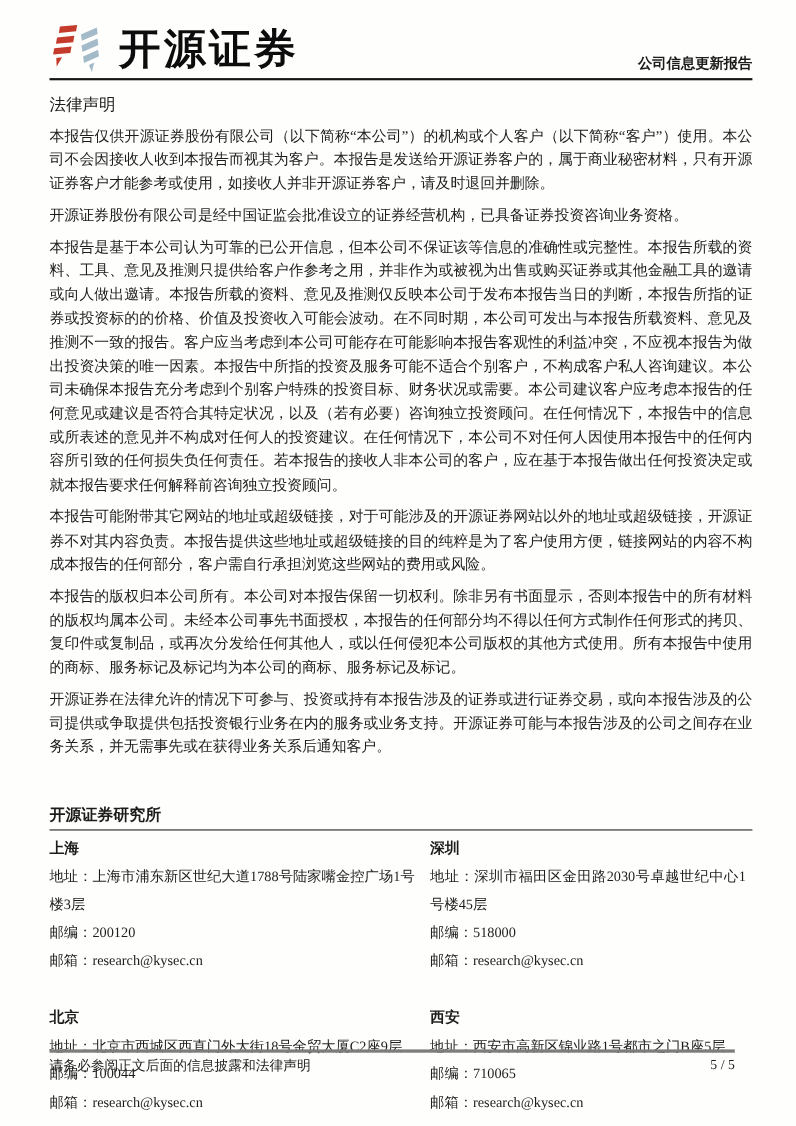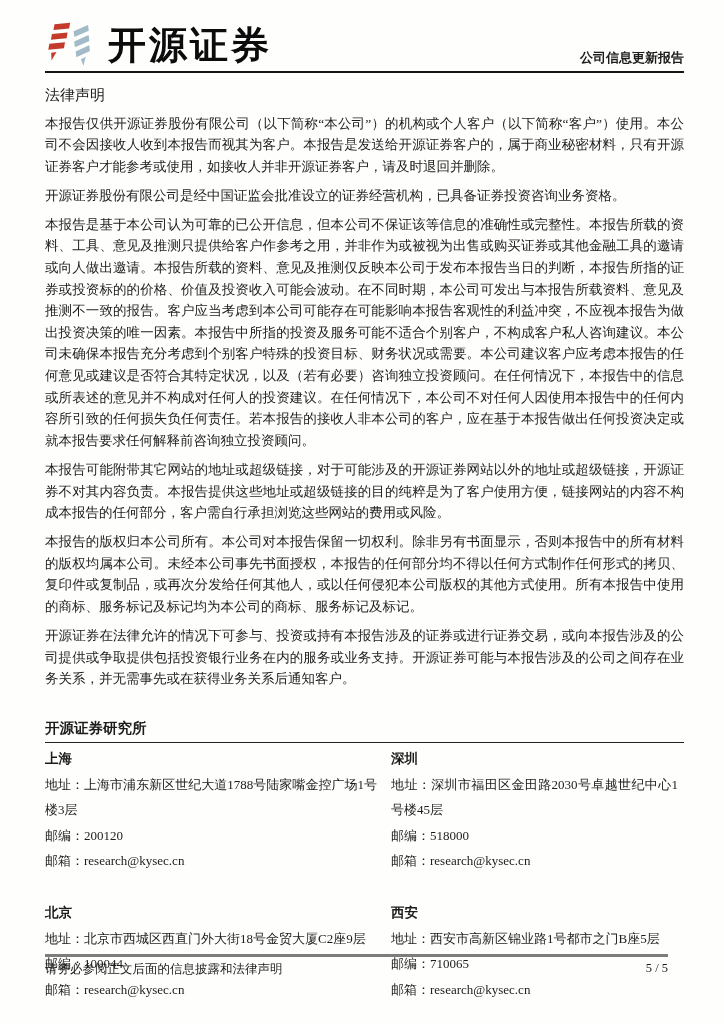--- a/index.html
+++ b/index.html
@@ -48,21 +48,21 @@
     margin: 13px 0 0 0;
   }
   .legal p {
     font-size: 13.5px;
     line-height: 21.6px;
     text-align: justify;
     margin: 7.5px 0 0 0;
   }
 
   
-  .research { margin-top: 29px; }
+  .research { margin-top: 41px; }
   .research-title {
     font-size: 14.5px;
     font-weight: 700;
     border-bottom: 1.5px solid #222;
     padding-bottom: 4px;
   }
   .offices {
     display: grid;
     grid-template-columns: 338px 1fr;
     column-gap: 8px;

